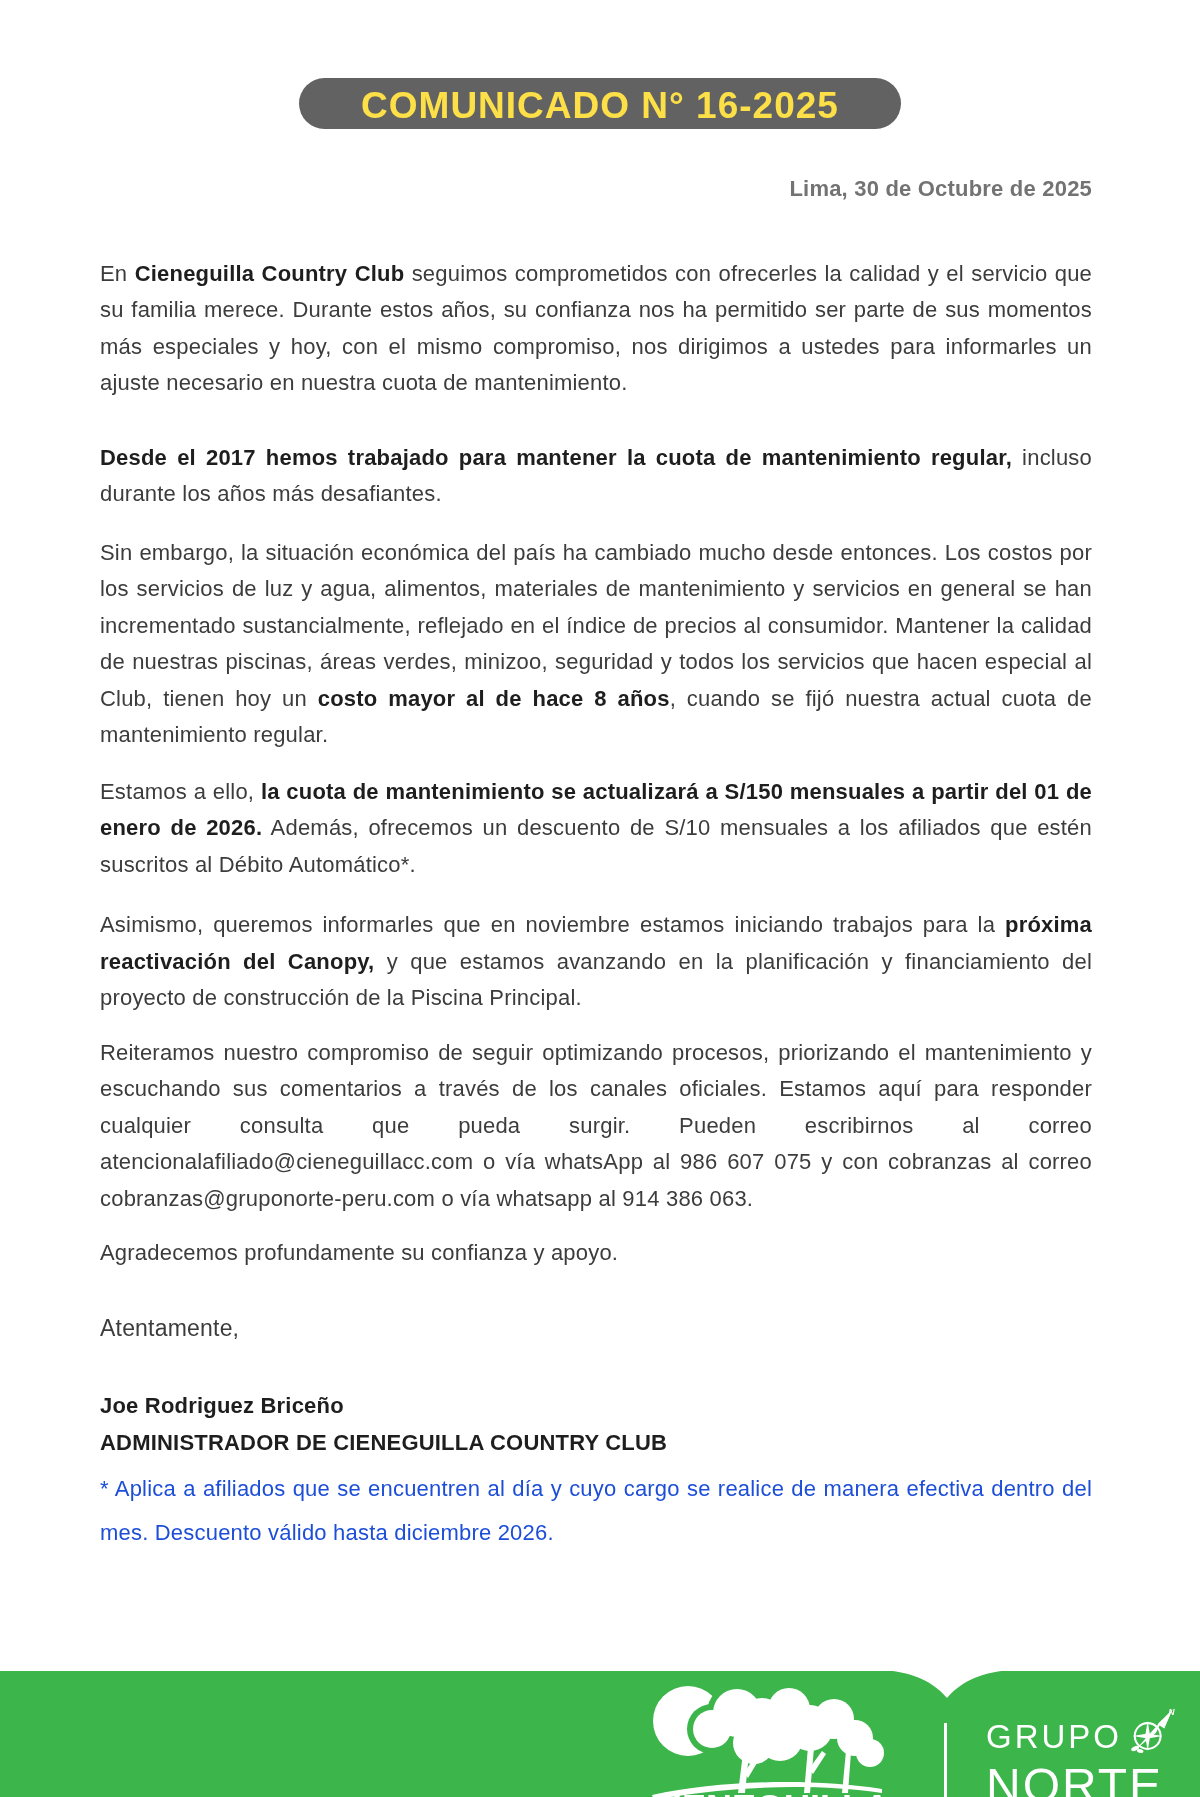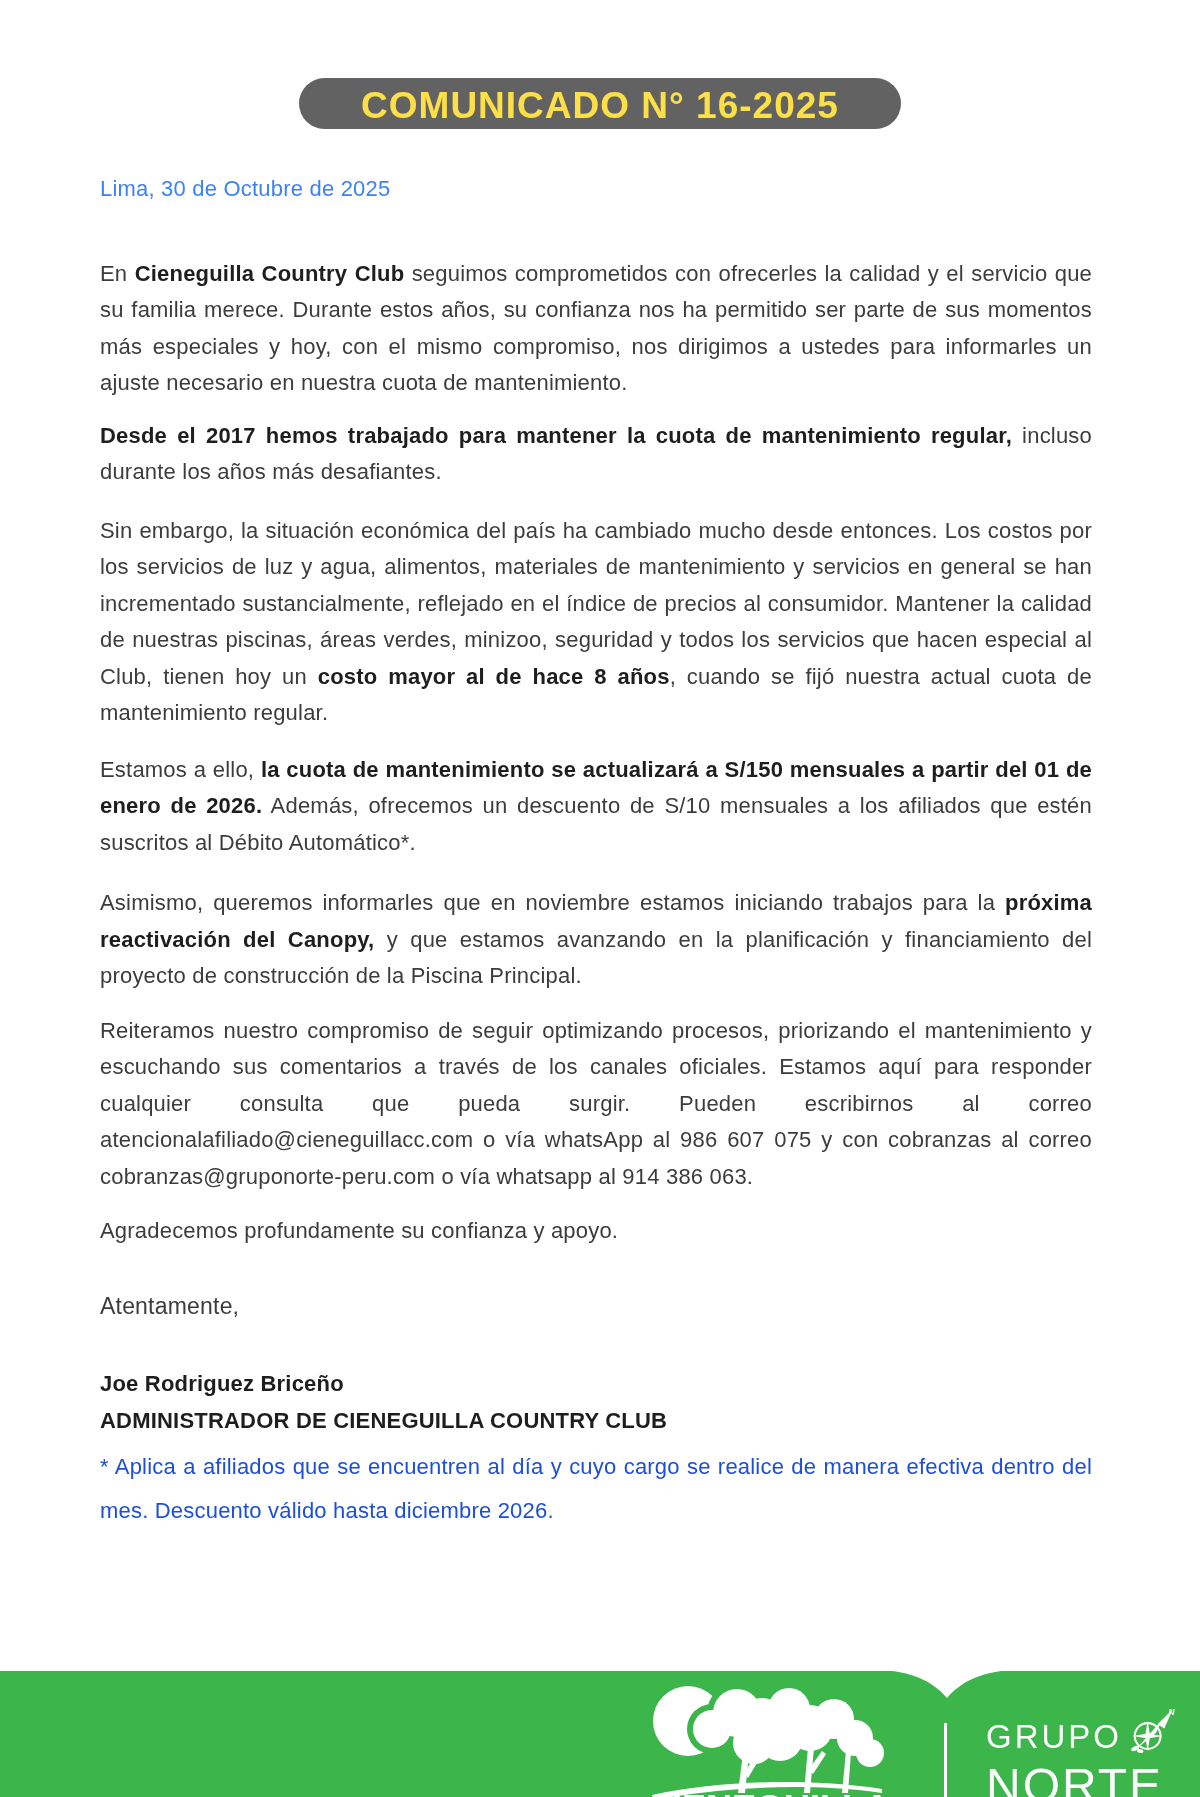--- a/index.html
+++ b/index.html
@@ -35,32 +35,32 @@
   .letter {
     padding: 0 108px 0 100px;
     color: #3c3c3c;
     font-size: 22px;
     line-height: 36.5px;
     letter-spacing: 0.2px;
   }
   .b { font-weight: bold; color: #1e1e1e; }
   .date-line {
     margin-top: 42px;
-    text-align: left;
-    font-weight: normal;
-    color: #3b82f6;
+    text-align: right;
+    font-weight: bold;
+    color: #737373;
   }
   .greeting {
     margin-top: 4px;
     font-weight: bold;
     color: #1e1e1e;
   }
   .para { text-align: justify; }
   #paragraphs .para:nth-child(1) { margin-top: 48px; }
-  #paragraphs .para:nth-child(2) { margin-top: 16px; }
+  #paragraphs .para:nth-child(2) { margin-top: 38px; }
   #paragraphs .para:nth-child(3) { margin-top: 22px; }
   #paragraphs .para:nth-child(4) { margin-top: 20px; }
   #paragraphs .para:nth-child(5) { margin-top: 24px; }
   #paragraphs .para:nth-child(6) { margin-top: 18px; }
   .closing   { margin-top: 18px; }
   .signoff   { margin-top: 38px; font-size: 23px; }
   .sig-name  { margin-top: 42px; font-weight: bold; color: #1e1e1e; }
   .sig-title { font-weight: bold; color: #1e1e1e; }
   .footnote {
     margin-top: 6px;

